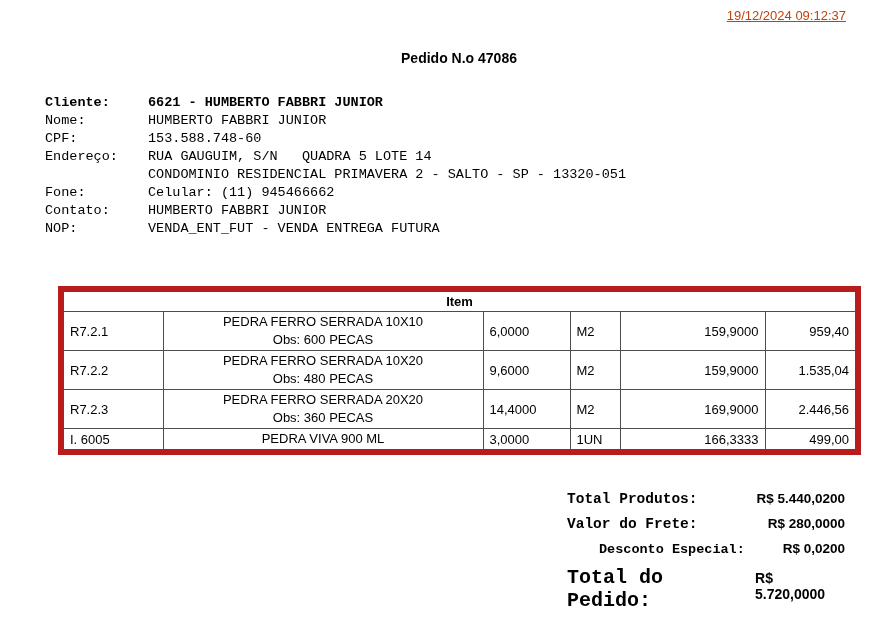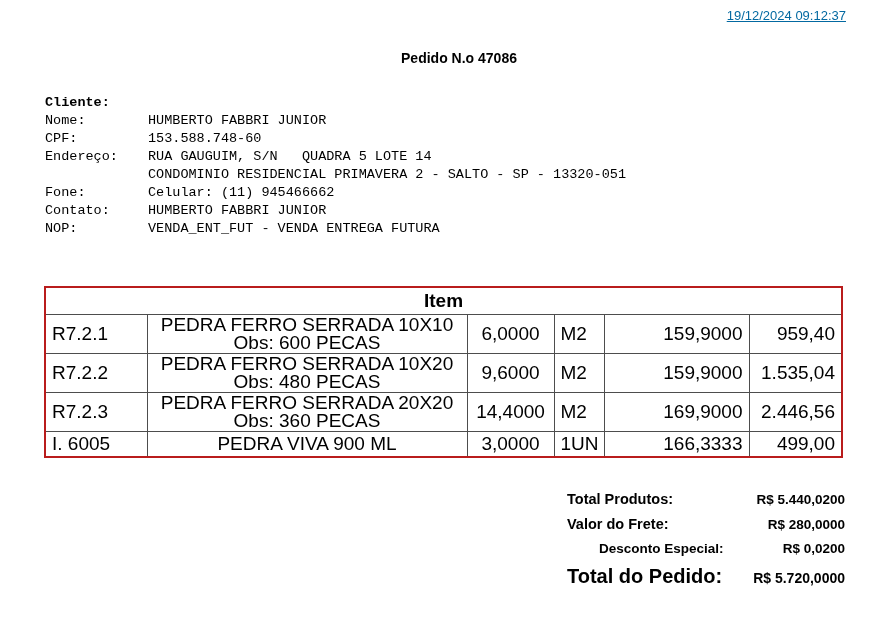--- a/index.html
+++ b/index.html
@@ -10,21 +10,21 @@
     color: #000;
     overflow: hidden;
     position: relative;
   }
   .page { position: relative; width: 886px; height: 618px; }
 
   .timestamp {
     position: absolute;
     top: 8px; right: 40px;
     font-size: 13px;
-    color: #0369a1;
+    color: #c2410c;
     text-decoration: underline;
   }
 
   .page-title {
     position: absolute;
     top: 50px; left: 16px;
     width: 100%;
     text-align: center;
     font-weight: bold;
     font-size: 14px;
@@ -36,76 +36,77 @@
     font-size: 13.5px;
     line-height: 18px;
   }
   .info-row { display: flex; font-family: Liberation Mono, monospace; }
   .info-label { width: 103px; flex: none; }
   .info-value { white-space: pre-wrap; }
   .info-row.bold { font-weight: bold; }
 
   table.items {
     position: absolute;
-    left: 44px; top: 286px;
+    left: 58px; top: 286px;
     width: 797px;
     border-collapse: collapse;
     table-layout: fixed;
-    font-size: 19px;
-    border: 2px solid #b91c1c;
+    font-size: 13px;
+    border: 6px solid #b91c1c;
   }
   table.items th, table.items td {
     border: 1px solid #4d4d4d;
     padding: 1px 6px;
     vertical-align: middle;
     overflow: hidden;
   }
   table.items th { font-weight: bold; text-align: center; padding: 2px 6px; }
   th.group-hdr { border-bottom: 1px solid #4d4d4d; }
   th.col-desc { text-align: left; }
   td.cell-codigo { text-align: left; }
   td.cell-desc { text-align: center; line-height: 18px; padding: 2px 6px; }
-  td.cell-qtd { text-align: center; padding-right: 10px; }
+  td.cell-qtd { text-align: left; padding-right: 10px; }
   td.cell-um { text-align: left; }
   td.cell-preco { text-align: right; padding-right: 10px; }
   td.cell-total { text-align: right; padding-right: 10px; }
   tr.item-row { height: 38px; }
   tr.item-row.single { height: 21px; }
 
   .totals {
     position: absolute;
     top: 491px; right: 41px;
     width: 278px;
   }
   .totals-row {
     display: flex;
     justify-content: space-between;
     align-items: baseline;
     font-weight: bold;
     margin-bottom: 9px;
   }
-  .totals-row .t-label { font-size: 14.5px; }
+  .totals-row .t-label { font-size: 14.5px; font-family: Liberation Mono, monospace; }
   .totals-row .t-value { font-size: 13.5px; }
   .totals-row.small .t-label { font-size: 13.5px; padding-left: 32px; }
   .totals-row.grand { margin-top: 2px; margin-bottom: 0; }
   .totals-row.grand .t-label { font-size: 20px; }
   .totals-row.grand .t-value { font-size: 14px; }
 </style>
 </head>
 <body>
 
 <div class="page">
 
   <div class="timestamp">19/12/2024 09:12:37</div>
 
   <div class="page-title">Pedido N.o 47086</div>
 
   <div class="client-info">
     <div class="info-row bold">
       <span class="info-label">Cliente:</span>
+      <span class="info-value">6621 - HUMBERTO FABBRI JUNIOR</span>
     </div>
     <div class="info-row">
       <span class="info-label">Nome:</span>
       <span class="info-value">HUMBERTO FABBRI JUNIOR</span>
     </div>
     <div class="info-row">
       <span class="info-label">CPF:</span>
       <span class="info-value">153.588.748-60</span>
     </div>
     <div class="info-row">

